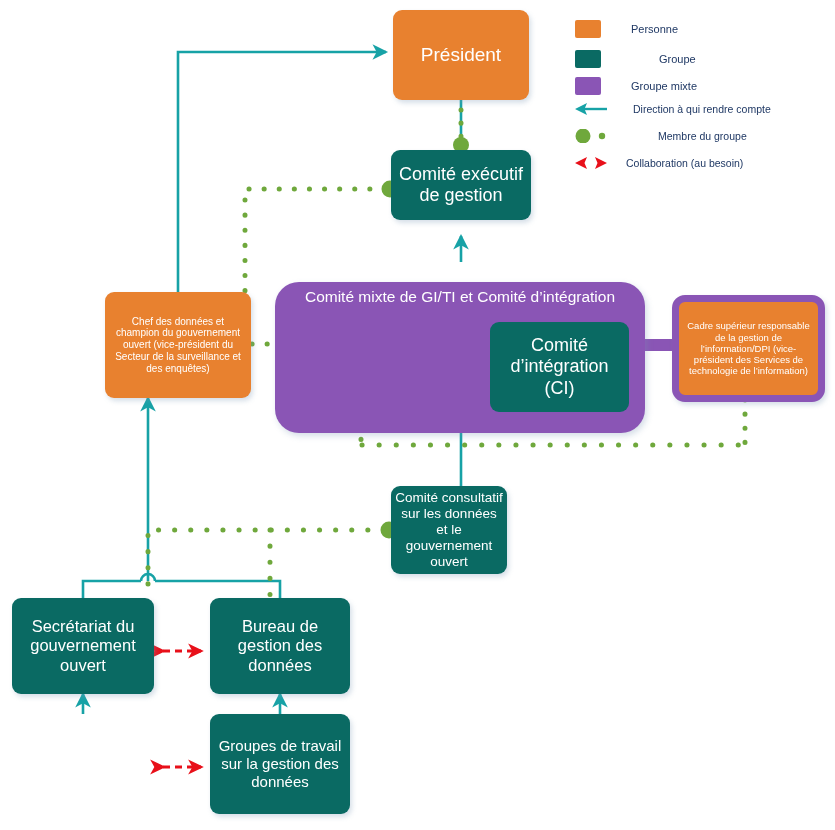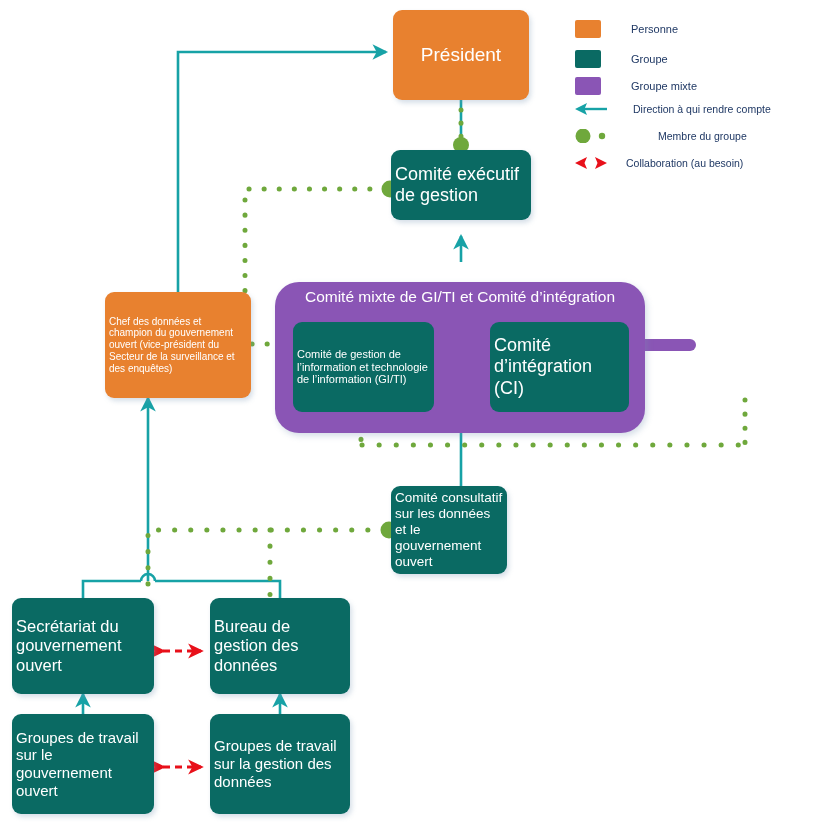--- a/index.html
+++ b/index.html
@@ -1,20 +1,20 @@
 <!DOCTYPE html>
 <html><head>
 <meta charset="utf-8">
 <style>
   html,body{margin:0;padding:0;background:#ffffff;}
   body{font-family:"Liberation Sans",sans-serif;}
   #stage{position:relative;width:835px;height:830px;overflow:hidden;background:#fff;}
   svg.layer{position:absolute;left:0;top:0;width:835px;height:830px;}
   .node{position:absolute;box-sizing:border-box;display:flex;align-items:center;
-        justify-content:center;text-align:left;color:#fff;border-radius:9px;
+        justify-content:center;text-align:center;color:#fff;border-radius:9px;
         line-height:1.18;padding:2px 4px;}
   .node.person{background:#E8812F;}
   .node.group{background:#0A6A63;}
   .node.shadow{box-shadow:2px 3px 5px rgba(120,150,180,.30);}
   .mixedbox{position:absolute;box-sizing:border-box;background:#8A55B5;border-radius:24px;
             box-shadow:2px 3px 6px rgba(120,150,180,.32);margin-top:20px;}
   .mixedtitle{position:absolute;left:0;right:0;top:6px;text-align:center;color:#fff;
               font-size:15.5px;}
   .ringed{border:7px solid #8A55B5;border-radius:13px;background:#E8812F;}
   .legend{position:absolute;}
@@ -122,58 +122,55 @@
     <span>Comité exécutif de gestion</span>
   </div>
 
   <div class="node person shadow" style="left:105px;top:292px;width:146px;height:106px;font-size:10px;">
     <span>Chef des données et champion du gouvernement ouvert (vice-président du Secteur de la surveillance et des enquêtes)</span>
   </div>
 
   <div class="mixedbox" style="left:275px;top:262px;width:370px;height:151px;">
     <div class="mixedtitle">Comité mixte de GI/TI et Comité d’intégration</div>
 
-    <div class="node group" style="left:18px;top:40px;width:141px;height:90px;font-size:11px;">
-      <span>Comité de gestion de l’information et technologie de l’information (GI/TI)</span>
-    </div>
 
     <div class="node group" style="left:215px;top:40px;width:139px;height:90px;font-size:18px;">
       <span>Comité d’intégration (CI)</span>
     </div>
   </div>
 
+  <div class="ringed node person shadow" style="left:672px;top:295px;width:153px;height:107px;font-size:9.5px;">
+    <span>Cadre supérieur responsable de la gestion de l’information/DPI (vice-président des Services de technologie de l’information)</span>
+  </div>
 
   <div class="node group shadow" style="left:391px;top:486px;width:116px;height:88px;font-size:13.5px;">
     <span>Comité consultatif sur les données et le gouvernement ouvert</span>
   </div>
 
   <div class="node group shadow" style="left:12px;top:598px;width:142px;height:96px;font-size:16.5px;">
     <span>Secrétariat du gouvernement ouvert</span>
   </div>
 
   <div class="node group shadow" style="left:210px;top:598px;width:140px;height:96px;font-size:16.5px;">
     <span>Bureau de gestion des données</span>
   </div>
 
-  <div class="node group shadow" style="left:12px;top:714px;width:142px;height:100px;font-size:15px;">
-    <span>Groupes de travail sur le gouvernement ouvert</span>
-  </div>
 
   <div class="node group shadow" style="left:210px;top:714px;width:140px;height:100px;font-size:15px;">
     <span>Groupes de travail sur la gestion des données</span>
   </div>
 
   <div class="legend" style="left:575px;top:10px;width:255px;height:150px;">
 
     <div class="lg-row" style="left:0;top:10px;">
       <span class="lg-sw" style="background:#E8812F;"></span>
       <span class="lg-txt big">Personne</span>
     </div>
 
-    <div class="lg-row" style="left:0;top:40px;">
+    <div class="lg-row" style="left:0;top:40px;gap:28px;">
       <span class="lg-sw" style="background:#0A6A63;"></span>
       <span class="lg-txt big">Groupe</span>
     </div>
 
     <div class="lg-row" style="left:0;top:67px;">
       <span class="lg-sw" style="background:#8A55B5;"></span>
       <span class="lg-txt big">Groupe mixte</span>
     </div>
 
     <div class="lg-row" style="left:0;top:92px;gap:7px;">

